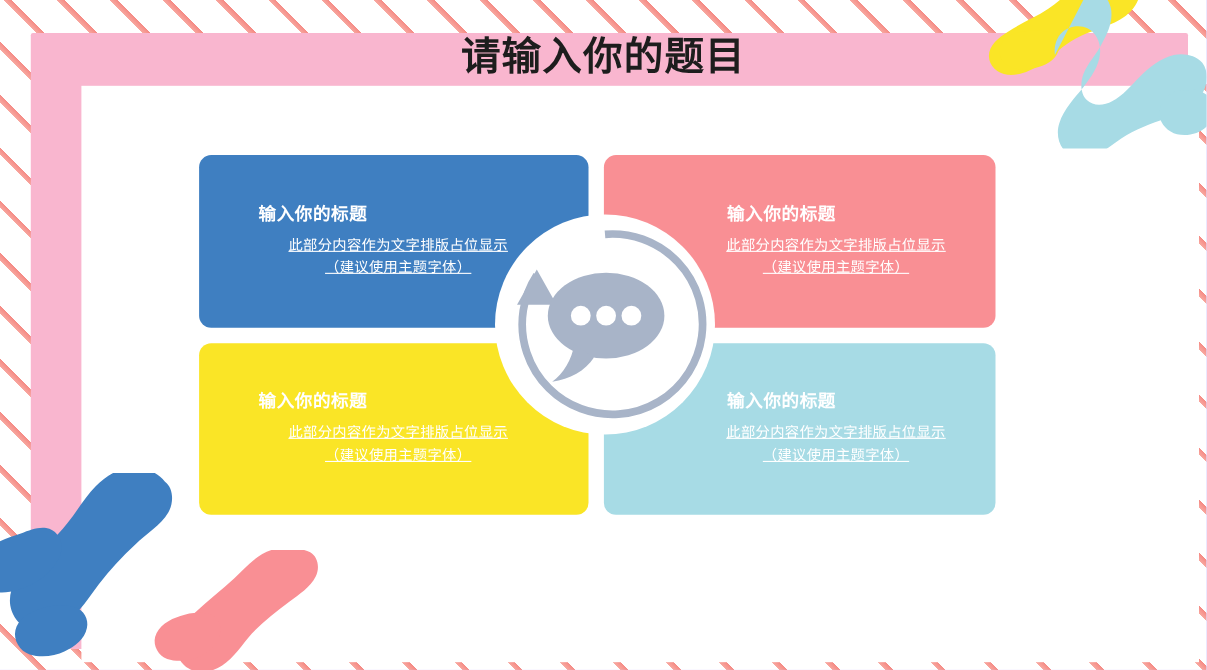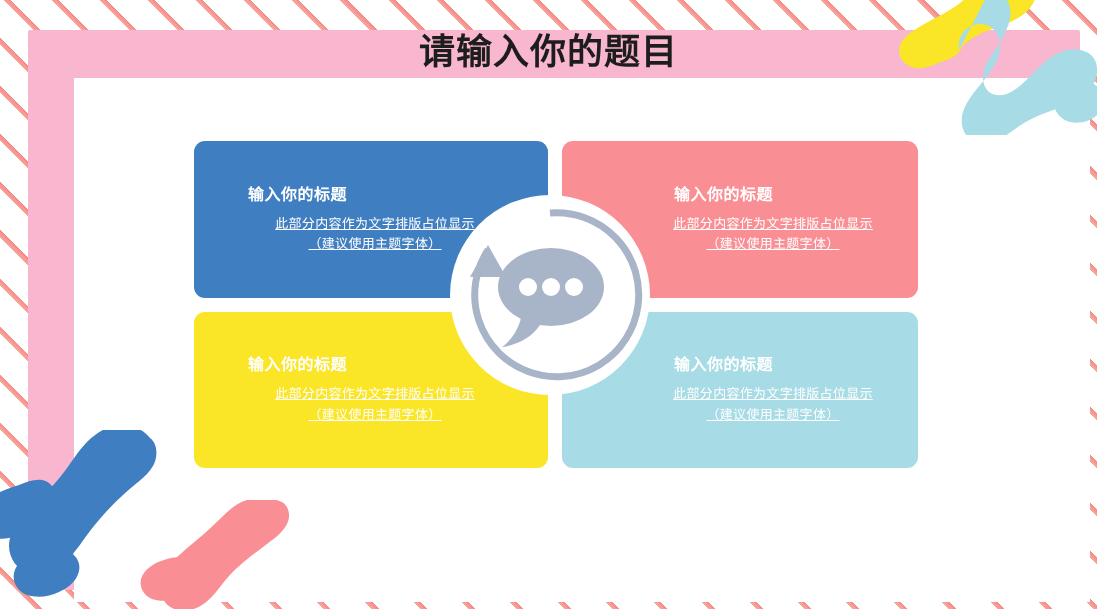--- a/index.html
+++ b/index.html
@@ -72,21 +72,21 @@
     font-size: 36px;
     font-weight: 700;
     color: #1d1d1d;
     letter-spacing: 1px;
     white-space: nowrap;
   }
 
   
   .cards {
     position: absolute;
-    left: 194px;
+    left: 181px;
     top: 141px;
     width: 698px;
     height: 327px;
   }
   .card {
     position: absolute;
     border-radius: 11px;
     box-sizing: border-box;
     padding: 0 26px;
     display: flex;

